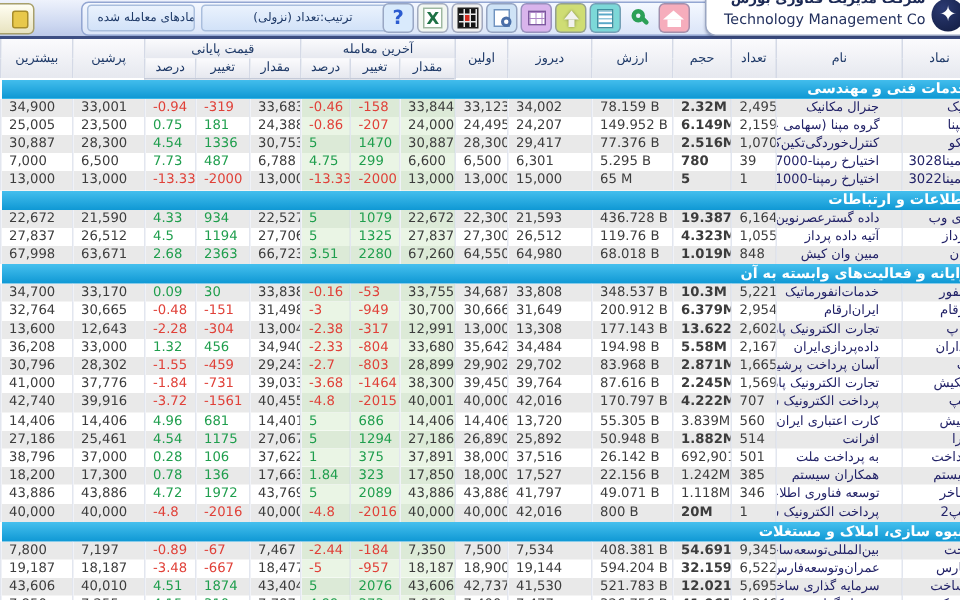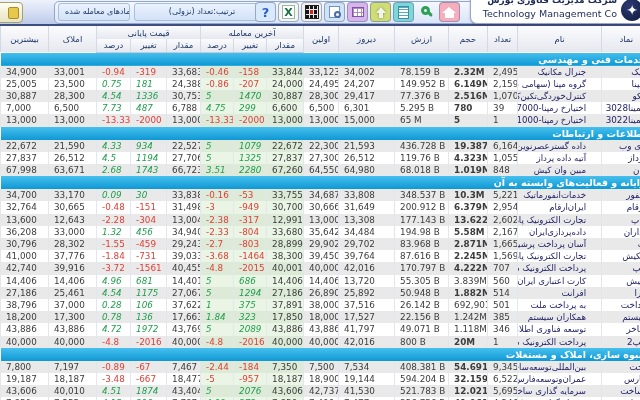--- a/index.html
+++ b/index.html
@@ -78,21 +78,21 @@
   thead tr.sub th { border-bottom:1px solid #c4cad8; }
   td { height:12.2px; line-height:12.2px; font-size:8.8px; color:#3c3c3c; white-space:nowrap;
     overflow:hidden; padding:0 2px; border-left:1px solid rgba(203,210,226,.55); }
   td.num { direction:ltr; text-align:left; padding-left:5px; }
   td.sym { color:#232368; text-align:right; padding-right:2px; font-size:8.8px; }
   td.name { color:#232368; text-align:right; padding-left:4px; padding-right:15px; font-size:8.6px;margin-left:47px; }
   tr.r0 td { background:#e9e9e9; }
   tr.r1 td { background:#ffffff; }
   tr.r0 td.gz { background:#dcead7; }
   tr.r1 td.gz { background:#eaf5e5;margin-left:28px; }
-  td.neg { color:#e04038; } td.pos { color:#1f9e4d;font-style:italic; }
+  td.neg { color:#e04038; } td.pos { color:#1f9e4d; }
   td.bold { font-weight:bold; }
   tr.band td { height:13px; line-height:13px; background:linear-gradient(180deg,#46c0ee,#0f98d4);
     color:#fff; font-weight:bold; font-size:9.5px; text-align:right; padding-right:5px; border:none; }
 </style>
 </head>
 <body>
 
 <div class="screen">
 
   <div class="toolbar">
@@ -178,21 +178,21 @@
         <tr>
           <th rowspan="2">نماد</th>
           <th rowspan="2">نام</th>
           <th rowspan="2">تعداد</th>
           <th rowspan="2">حجم</th>
           <th rowspan="2">ارزش</th>
           <th rowspan="2">دیروز</th>
           <th rowspan="2">اولین</th>
           <th colspan="3">آخرین معامله</th>
           <th colspan="3">قیمت پایانی</th>
-          <th rowspan="2">املاک</th>
+          <th rowspan="2">پرشین</th>
           <th rowspan="2">بیشترین</th>
         </tr>
         <tr class="sub">
           <th>مقدار</th>
           <th>تغییر</th>
           <th>درصد</th>
           <th>مقدار</th>
           <th>تغییر</th>
           <th>درصد</th>
         </tr>
@@ -328,21 +328,21 @@
             <td class="name">مبین وان کیش</td>
             <td class="num">848</td>
             <td class="num bold">1.019M</td>
             <td class="num">68.018 B</td>
             <td class="num">64,980</td>
             <td class="num">64,550</td>
             <td class="num gz">67,260</td>
             <td class="num gz sgn pos">2280</td>
             <td class="num gz sgn pos">3.51</td>
             <td class="num">66,723</td>
-            <td class="num sgn pos">1743</td>
+            <td class="num sgn pos">2363</td>
             <td class="num sgn pos">2.68</td>
             <td class="num">63,671</td>
             <td class="num">67,998</td>
           </tr>
           <tr class="band">
             <td colspan="15">رایانه و فعالیت‌های وابسته به آن</td>
           </tr>
           <tr class="r0">
             <td class="sym">رانفور</td>
             <td class="name">خدمات‌انفورماتیک</td>

